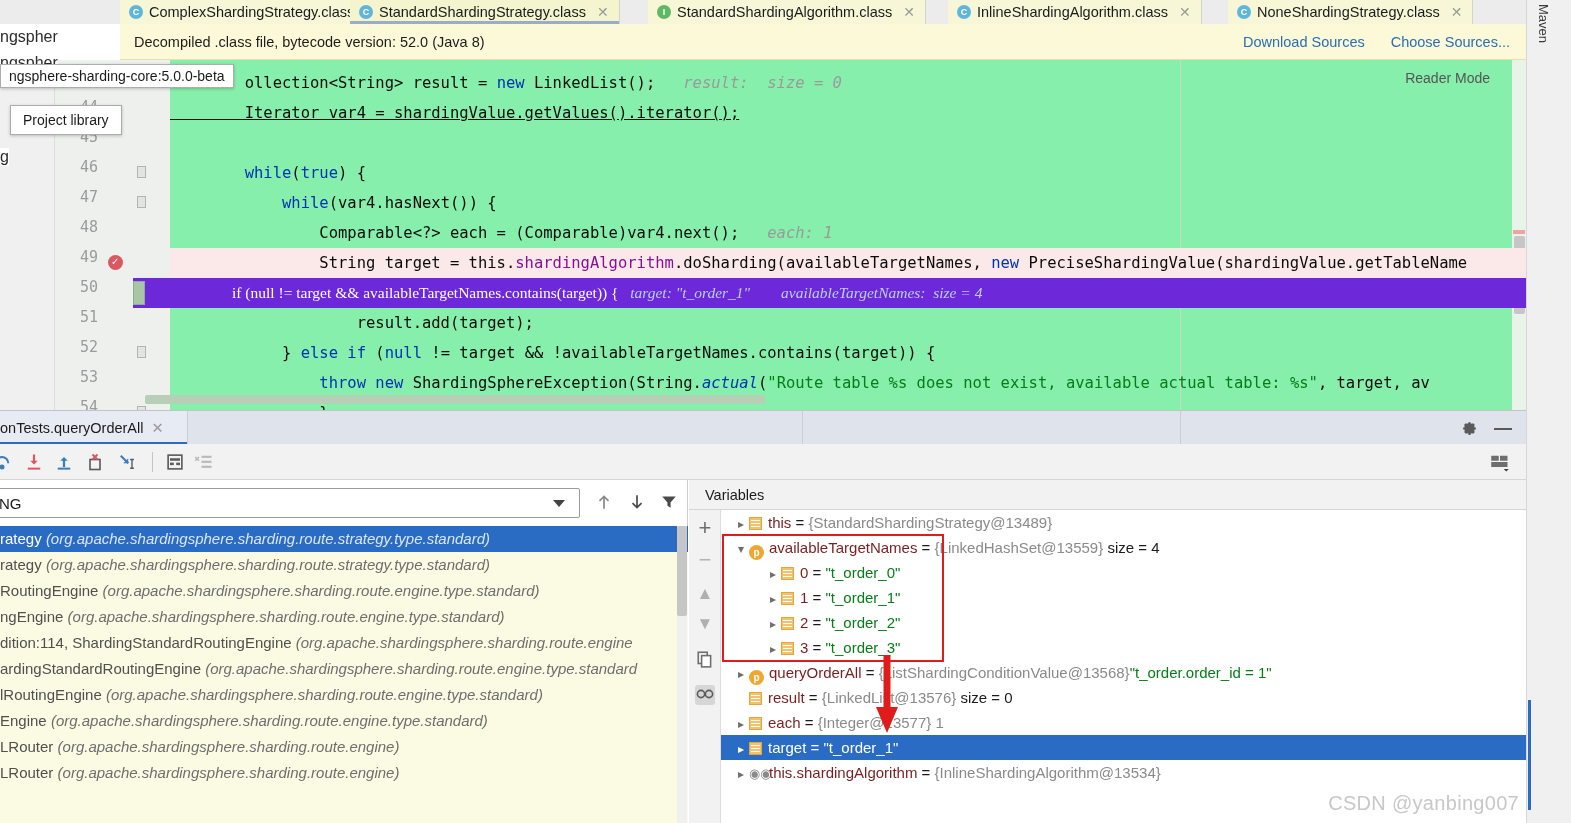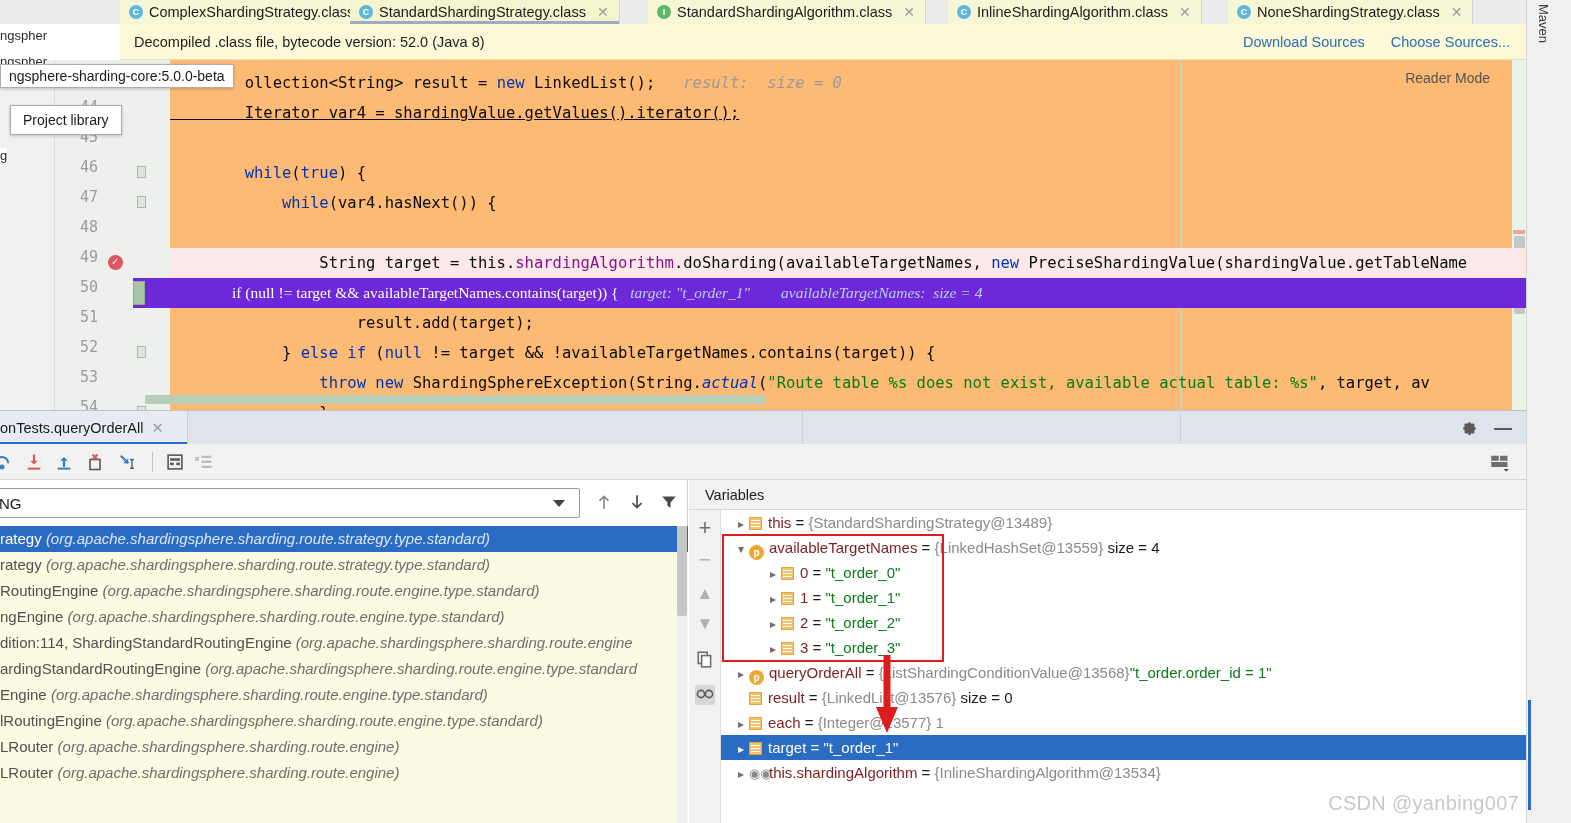--- a/index.html
+++ b/index.html
@@ -56,21 +56,21 @@
   .notif-links { margin-left: auto; display: flex; gap: 26px; }
   .notif-links a { color: #2a6fb5; text-decoration: none; font-size: 14.5px; }
 
   
   .editor-wrap {
     position: absolute; left: 0; top: 60px; width: 1571px; height: 350px;
     background: #ffffff; overflow: hidden;
   }
   .editor-canvas {
     position: absolute; left: 55px; top: 0; width: 1471px; height: 350px;
-    background: #fdba74;
+    background: #86efac;
   }
   .leftgutter-bg {
     position: absolute; left: 0; top: 0; width: 55px; height: 350px;
     background: #f0f0f0; border-right: 1px solid #dcdcdc;
   }
   .gutter {
     position: absolute; left: 55px; top: 0; width: 115px; height: 350px;
     background: #eef0ee;
   }
   .coderegion { position: absolute; left: 0; top: 0; right: 0; bottom: 0; }
@@ -141,21 +141,21 @@
   }
 
   
   .tooltip-lib {
     position: absolute; background: #ffffff; border: 1px solid #adadad;
     font-size: 14px; color: #1b1b1b; padding: 3px 8px;
     box-shadow: 0 1px 3px rgba(0,0,0,.22);
     white-space: nowrap;
   }
   .left-frag {
-    position: absolute; left: 0; font-size: 13px; color: #2b2b2b;
+    position: absolute; left: 0; font-size: 16px; color: #2b2b2b;
     background: #ffffff; white-space: nowrap;
   }
 
   
   .debug-tabs {
     position: absolute; left: 0; top: 410px; width: 1526px; height: 34px;
     background: #dfe3ec; border-top: 1px solid #c4c4c4;
   }
   .dbg-tab {
     position: absolute; left: 0; top: 0; height: 34px; width: 187px;
@@ -311,20 +311,21 @@
         <div class="codeline" style="top: 38px; left: 170px; right: 14px; text-decoration: underline;"><span style="display:inline-block;width:0px"></span>        Iterator var4 = shardingValue.getValues().iterator();</div>
         <div class="lnum" style="top: 68px; left: 58px;">46</div>
         <div class="codeline" style="top: 68px; left: 170px; right: 14px;"><span style="display:inline-block;width:0px"></span></div>
         <div class="lnum" style="top: 98px; left: 58px;">47</div>
         <div class="codeline" style="top: 98px; left: 170px; right: 14px;"><span style="display:inline-block;width:0px"></span>        <span class="kw">while</span>(<span class="kw">true</span>) {</div>
         <div class="fold" style="top: 106px;"></div>
         <div class="lnum" style="top: 128px; left: 58px;">48</div>
         <div class="codeline" style="top: 128px; left: 170px; right: 14px;"><span style="display:inline-block;width:0px"></span>            <span class="kw">while</span>(var4.hasNext()) {</div>
         <div class="fold" style="top: 136px;"></div>
         <div class="lnum" style="top: 158px; left: 58px;">49</div>
+        <div class="codeline" style="top: 158px; left: 170px; right: 14px;"><span style="display:inline-block;width:0px"></span>                Comparable&lt;?&gt; each = (Comparable)var4.next();   <span class="hint">each: 1</span></div>
         <div class="lnum" style="top: 188px; left: 58px;">50</div>
         <div class="codeline hl-pink" style="top: 188px; left: 170px; right: 14px;"><span style="display:inline-block;width:0px"></span>                String target = this.<span class="fld">shardingAlgorithm</span>.doSharding(availableTargetNames, <span class="kw">new</span> PreciseShardingValue(shardingValue.getTableName</div>
         <div class="breakpoint" style="top: 195px;">
           <span class="bp-check">✓</span>
         </div>
         <div class="lnum" style="top: 218px; left: 58px;">51</div>
         <div class="codeline hl-sel" style="top: 218px; left: 133px; right: 14px;"><span style="display:inline-block;width:37px"></span>                <span class="kw">if</span> (<span class="kw">null</span> != target &amp;&amp; availableTargetNames.contains(target)) {   <span class="hint">target: "t_order_1"        availableTargetNames:  size = 4</span></div>
         <div class="selbar" style="top: 221px;"></div>
         <div class="lnum" style="top: 248px; left: 58px;">52</div>
         <div class="codeline" style="top: 248px; left: 170px; right: 14px;"><span style="display:inline-block;width:0px"></span>                    result.add(target);</div>
@@ -489,22 +490,22 @@
             </svg>
         </span>
       </div>
       <div class="frames-list" id="frames-list">
           <div class="frame-row sel"><span>rategy</span> <span class="pkg">(org.apache.shardingsphere.sharding.route.strategy.type.standard)</span></div>
           <div class="frame-row"><span>rategy</span> <span class="pkg">(org.apache.shardingsphere.sharding.route.strategy.type.standard)</span></div>
           <div class="frame-row"><span>RoutingEngine</span> <span class="pkg">(org.apache.shardingsphere.sharding.route.engine.type.standard)</span></div>
           <div class="frame-row"><span>ngEngine</span> <span class="pkg">(org.apache.shardingsphere.sharding.route.engine.type.standard)</span></div>
           <div class="frame-row"><span>dition:114, ShardingStandardRoutingEngine</span> <span class="pkg">(org.apache.shardingsphere.sharding.route.engine</span></div>
           <div class="frame-row"><span>ardingStandardRoutingEngine</span> <span class="pkg">(org.apache.shardingsphere.sharding.route.engine.type.standard</span></div>
+          <div class="frame-row"><span>lRoutingEngine</span> <span class="pkg">(org.apache.shardingsphere.sharding.route.engine.type.standard)</span></div>
           <div class="frame-row"><span>Engine</span> <span class="pkg">(org.apache.shardingsphere.sharding.route.engine.type.standard)</span></div>
-          <div class="frame-row"><span>lRoutingEngine</span> <span class="pkg">(org.apache.shardingsphere.sharding.route.engine.type.standard)</span></div>
           <div class="frame-row"><span>LRouter</span> <span class="pkg">(org.apache.shardingsphere.sharding.route.engine)</span></div>
           <div class="frame-row"><span>LRouter</span> <span class="pkg">(org.apache.shardingsphere.sharding.route.engine)</span></div>
         </div>
       <div style="position:absolute;right:0;top:46px;width:10px;height:297px;background:#f0f0f0;">
         <div style="position:absolute;right:0;top:0;width:10px;height:90px;background:#c6c6c6;border-radius:2px;"></div>
       </div>
     </div>
 
     <div class="pane-right">
       <div class="pane-header">

